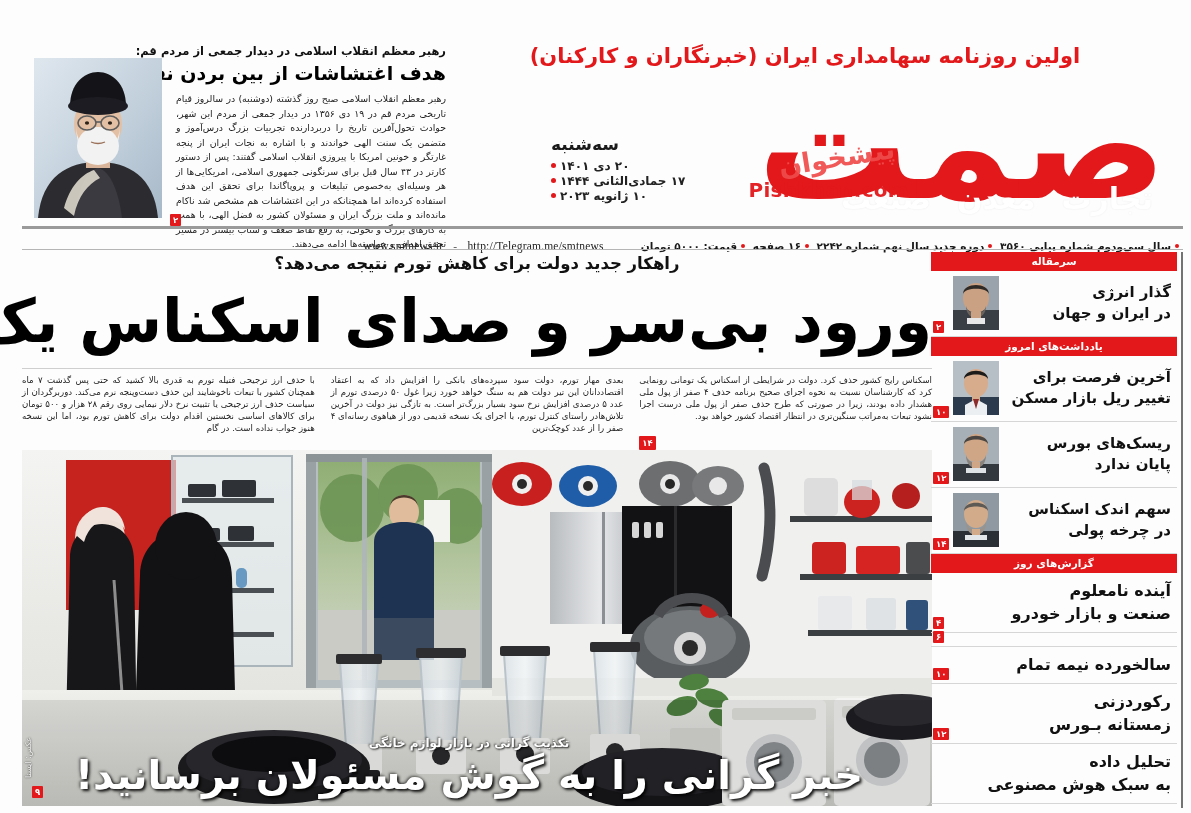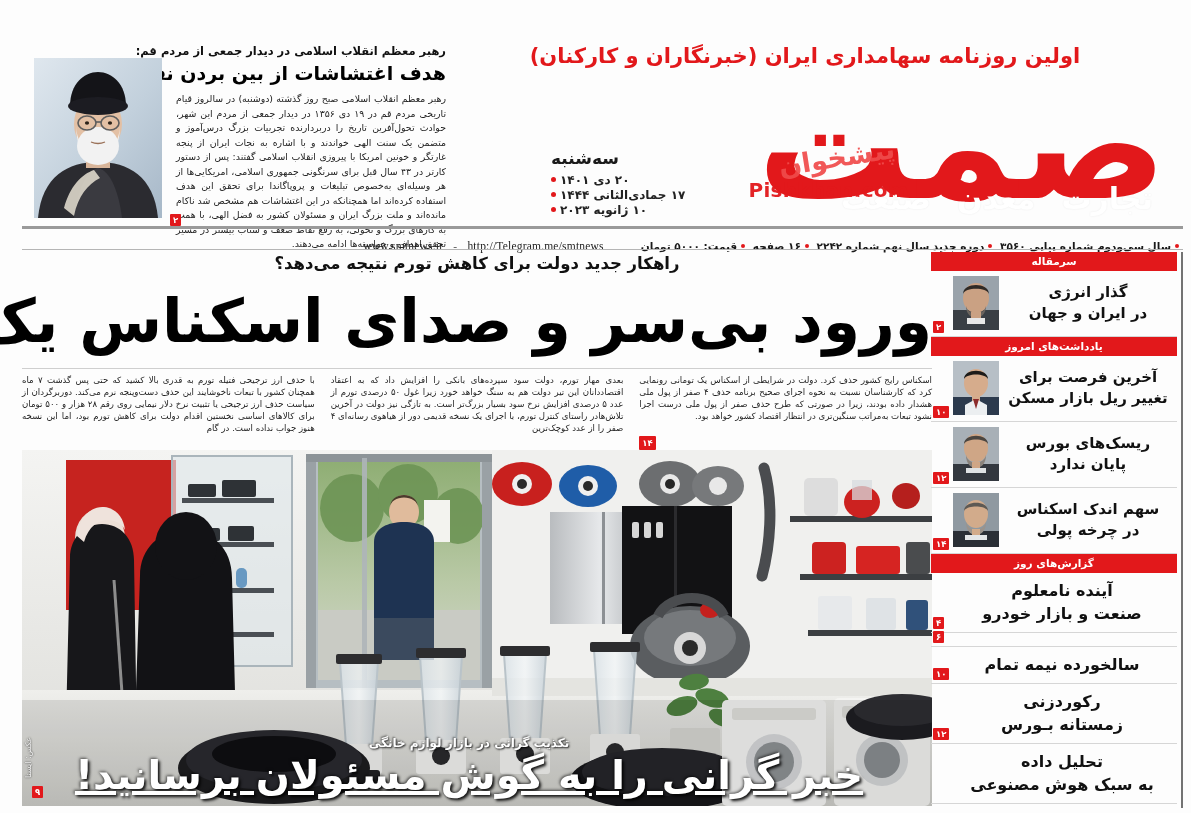--- a/index.html
+++ b/index.html
@@ -94,21 +94,21 @@
     font-size: 20px;
     font-weight: bold;
     opacity: .95;
     letter-spacing: .3px;
     direction: ltr;
   }
 
   
   .dateblock {
     position: absolute;
-    top: 148px; right: 500px;
+    top: 134px; right: 500px;
     width: 140px;
     text-align: left;
     direction: rtl;
   }
   .dateblock .day {
     font-size: 17px; font-weight: bold; color: #1a1a1a;
     text-align: left; margin-bottom: 5px;
   }
   .dateblock .dline {
     font-size: 12px; font-weight: bold; color: #222;
@@ -281,21 +281,20 @@
     text-shadow: 1px 1px 2px rgba(0,0,0,.85), -1px -1px 2px rgba(0,0,0,.55);
     margin-bottom: 2px;
     direction: rtl;
   }
   .cap-main {
     font-size: 40px; font-weight: bold; color: #ffffff;
     text-shadow: 2px 2px 3px rgba(0,0,0,.9), -1px -1px 3px rgba(0,0,0,.6);
     line-height: 46px;
     letter-spacing: -1px;
     direction: rtl;
-    text-decoration: underline;
   }
   .photo-badge {
     position: absolute;
     left: 10px; bottom: 8px;
   }
   .photo-credit {
     position: absolute;
     left: 2px; bottom: 28px;
     writing-mode: vertical-rl;
     transform: rotate(180deg);
@@ -340,21 +339,21 @@
     overflow: hidden;
     background: #8c8c8c;
   }
   .side-thumb svg { display: block; }
   .side-title {
     flex: 1;
     font-size: 15px;
     font-weight: bold;
     color: #111;
     line-height: 21px;
-    text-align: center;
+    text-align: right;
     padding-right: 2px;
   }
   .side-badge {
     position: absolute;
     left: 2px; bottom: 3px;
   }
   .side-item.nothumb { min-height: 0; padding-top: 6px; padding-bottom: 7px; }
   .side-item.nothumb .side-title {
     font-size: 16px; line-height: 23px;
   }

